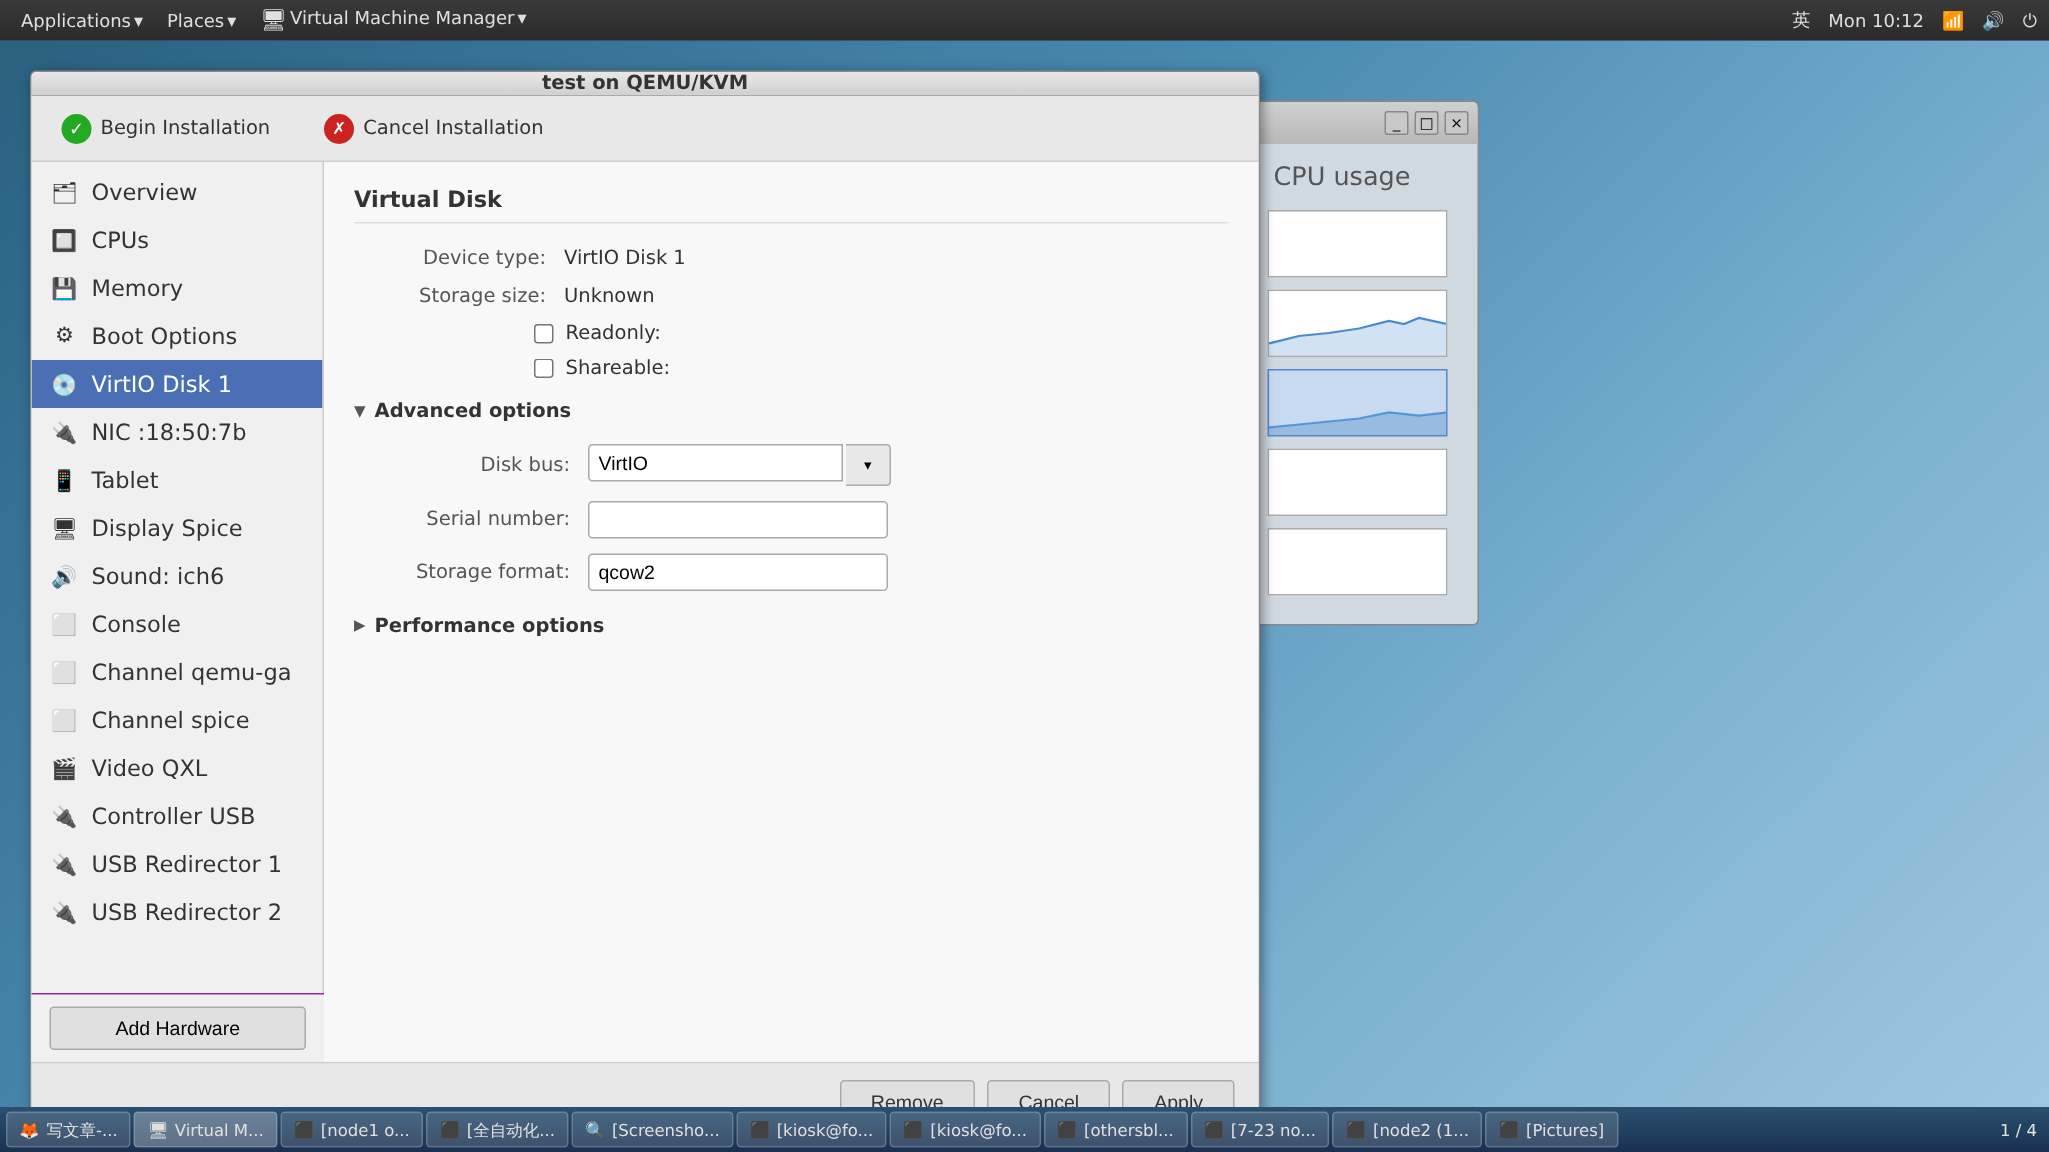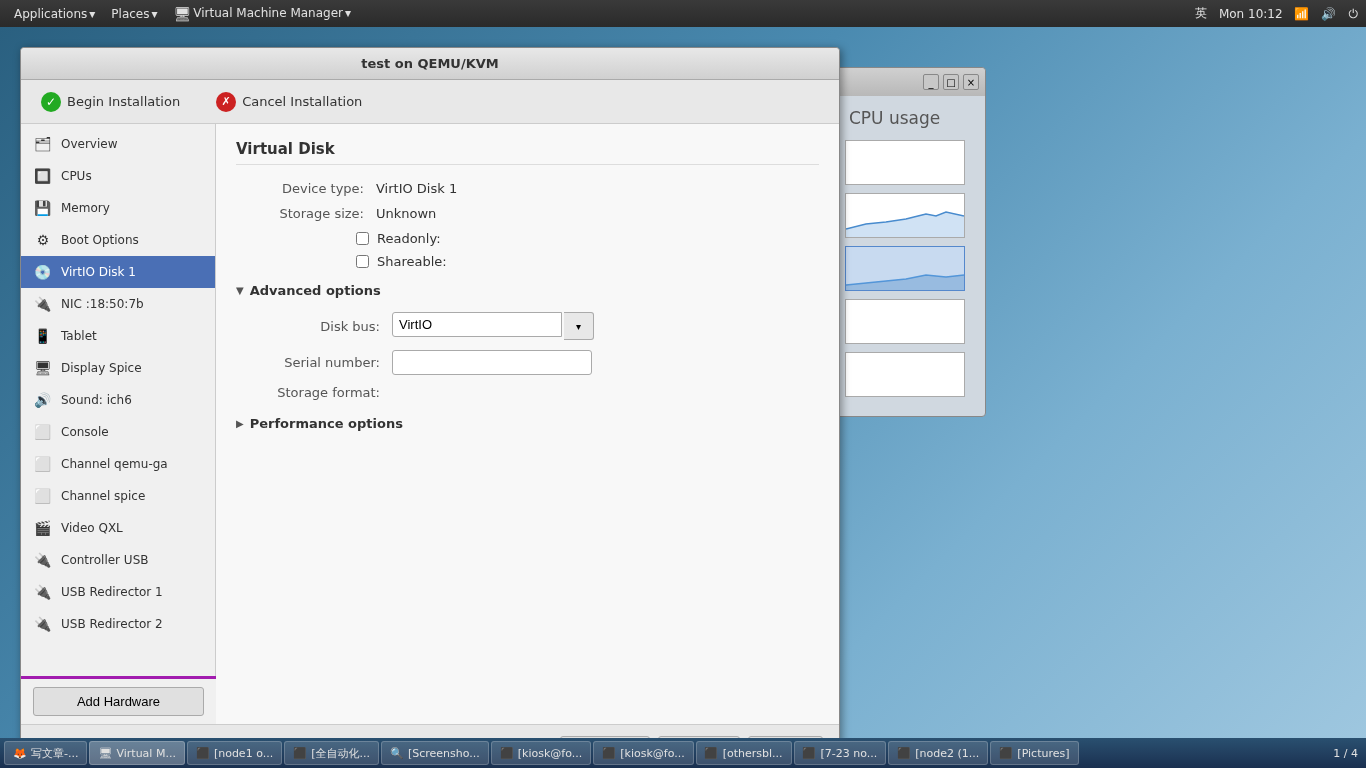--- a/index.html
+++ b/index.html
@@ -118,21 +118,21 @@
       position: absolute;
       top: 20px;
       left: 20px;
       width: 820px;
       background: #f0f0f0;
       border: 1px solid #888;
       border-radius: 4px;
       box-shadow: 2px 2px 8px rgba(0,0,0,0.4);
     }
     .dialog-titlebar {
-      height: 32px;
+      height: 16px;
       background: linear-gradient(to bottom, #e8e8e8, #d0d0d0);
       display: flex;
       align-items: center;
       justify-content: center;
       border-radius: 4px 4px 0 0;
       border-bottom: 1px solid #aaa;
       font-size: 13px;
       font-weight: bold;
       color: #333;
     }
@@ -206,21 +206,21 @@
     }
     .sidebar-icon {
       width: 20px;
       height: 20px;
       display: flex;
       align-items: center;
       justify-content: center;
       font-size: 14px;
       flex-shrink: 0;
     }
-    .sidebar-label { font-size: 12px; text-align: center; }
+    .sidebar-label { font-size: 15px; text-align: center; }
     .add-hw-btn {
       width: 100%;
       padding: 6px 12px;
       background: #e0e0e0;
       border: 1px solid #aaa;
       border-radius: 3px;
       cursor: pointer;
       font-size: 13px;
       text-align: center;
     }
@@ -545,21 +545,21 @@
         </div>
         <div class="sidebar-item">
           <div class="sidebar-icon">🔌</div>
           <span class="sidebar-label">USB Redirector 1</span>
         </div>
         <div class="sidebar-item">
           <div class="sidebar-icon">🔌</div>
           <span class="sidebar-label">USB Redirector 2</span>
         </div>
 
-        <div style="position:absolute; bottom:52px; left:0; width:195px; padding:8px 12px; border-top:3px solid #a21caf; background:#f0f0f0;">
+        <div style="position:absolute; bottom:52px; left:0; width:195px; padding:8px 12px; border-top:1px solid #a21caf; background:#f0f0f0;">
           <button class="add-hw-btn">Add Hardware</button>
         </div>
       </div>
 
       <div class="main-content">
         <div class="section-title">Virtual Disk</div>
 
         <div class="field-row">
           <div class="field-label">Device type:</div>
           <div class="field-value">VirtIO Disk 1</div>
@@ -598,20 +598,21 @@
             </div>
           </div>
 
           <div class="field-row">
             <div class="field-label">Serial number:</div>
             <input type="text" class="field-input" value="" style="">
           </div>
 
           <div class="field-row">
             <div class="field-label">Storage format:</div>
+            <input type="text" class="field-input" value="qcow2" style="">
           </div>
         </div>
 
         <div class="perf-header" style="margin-left:0;">
           <span class="collapsible-arrow">▶</span>
           <span>Performance options</span>
         </div>
 
       </div>
     </div>

